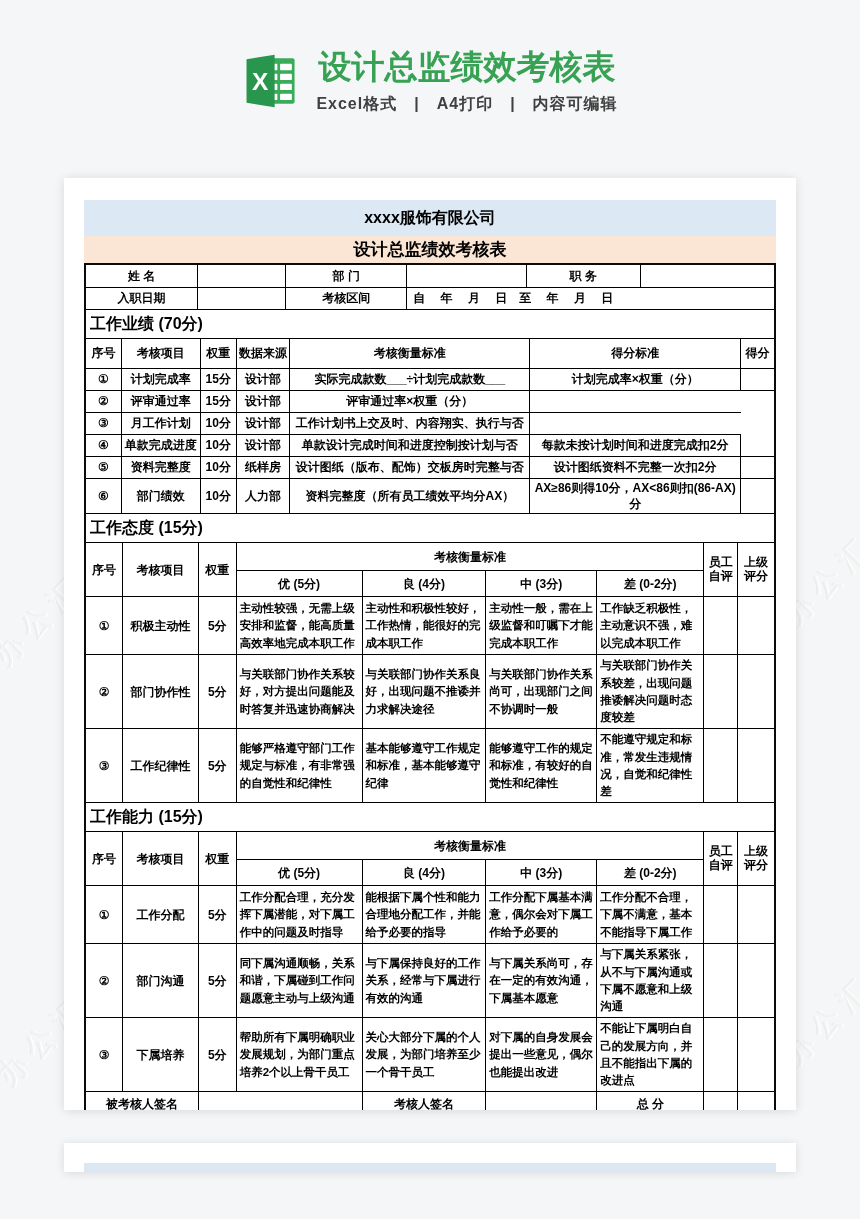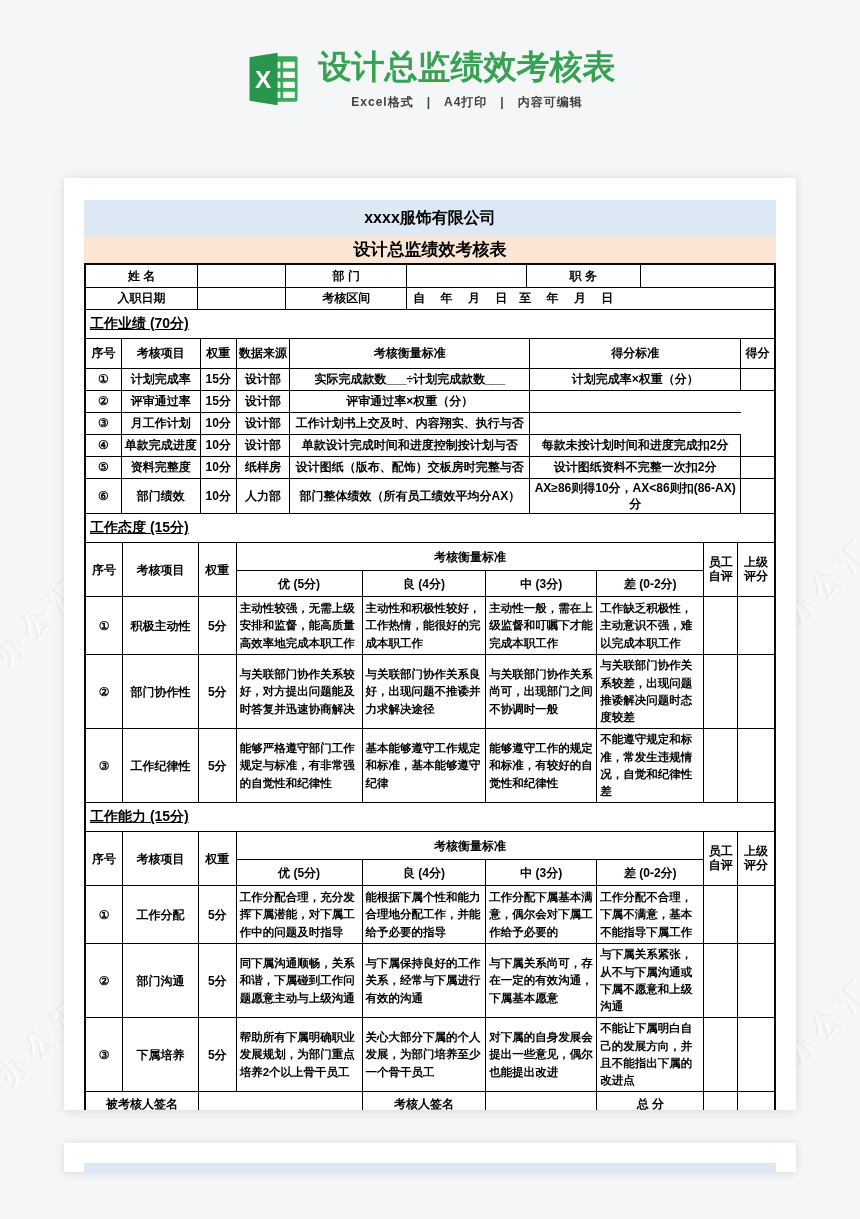--- a/index.html
+++ b/index.html
@@ -16,21 +16,21 @@
     text-shadow:1px 1px 0 rgba(255,255,255,.9);
     transform:rotate(-45deg);white-space:nowrap;pointer-events:none;z-index:1;
   }
   
   .header{
     position:absolute;top:48px;left:0;width:100%;
     display:flex;justify-content:center;align-items:center;gap:16px;z-index:2;
   }
   .header .txt{display:flex;flex-direction:column;align-items:center;}
   .page-title{font-size:33px;font-weight:700;color:#38a254;line-height:1.15;}
-  .page-subtitle{font-size:12px;font-weight:700;color:#404040;margin-top:8px;letter-spacing:1px;}
+  .page-subtitle{font-size:16px;font-weight:700;color:#404040;margin-top:8px;letter-spacing:1px;}
   
   .card{
     position:absolute;left:64px;width:732px;background:#ffffff;
     box-shadow:0 1px 10px rgba(0,0,0,0.12);box-sizing:border-box;z-index:2;
   }
   .card1{top:178px;height:932px;padding:22px 20px 0;overflow:hidden;}
   .card2{top:1143px;height:29px;padding:20px 20px 0;overflow:hidden;}
   .band{display:flex;align-items:center;justify-content:center;font-weight:700;}
   .band-company{background:#dcE8f4;height:36px;font-size:16px;}
   .band-form{background:#fbe5d4;height:27px;font-size:17px;}
@@ -40,21 +40,21 @@
   .g{display:grid;}
   .c{
     border-right:1px solid #000;border-bottom:1px solid #000;
     display:flex;align-items:center;justify-content:center;text-align:center;
     font-weight:700;font-size:12px;padding:1px 2px;box-sizing:border-box;line-height:1.35;
   }
   .g > .c:last-child{border-right:none;}
   .l{justify-content:flex-start;text-align:left;padding-left:6px;}
   .sec{
     border-bottom:1px solid #000;min-height:24px;display:flex;align-items:center;
-    font-weight:700;font-size:14px;padding:2px 4px;text-decoration:underline;
+    font-weight:700;font-size:16px;padding:2px 4px;
   }
   
   .g6 {grid-template-columns:16.3% 12.8% 17.6% 17.4% 16.5% 19.4%;}
   .g6b{grid-template-columns:16.3% 12.8% 17.6% 53.3%;}
   .gp {grid-template-columns:5.2% 11.5% 5.2% 7.8% 34.9% 30.6% 4.8%;}
   .ga {grid-template-columns:5.4% 11% 5.5% 18.3% 18% 16.1% 15.6% 4.9% 5.2%;}
   .gs {grid-template-columns:16.4% 23.8% 18% 16.1% 15.6% 4.9% 5.2%;}
   .gb {grid-template-columns:5.4% 11% 83.6%;}
   .h23{min-height:23px;} .h22{min-height:22px;} .h30{min-height:30px;}
   .h24{min-height:24px;}
@@ -184,21 +184,21 @@
       <div class="c">纸样房</div>
       <div class="c">设计图纸（版布、配饰）交板房时完整与否</div>
       <div class="c">设计图纸资料不完整一次扣2分</div>
       <div class="c"></div>
     </div>
     <div class="g gp h22">
       <div class="c">⑥</div>
       <div class="c">部门绩效</div>
       <div class="c">10分</div>
       <div class="c">人力部</div>
-      <div class="c">部门整体绩效（所有员工绩效平均分AX）</div>
+      <div class="c">资料完整度（所有员工绩效平均分AX）</div>
       <div class="c">AX≥86则得10分，AX&lt;86则扣(86-AX)分</div>
       <div class="c"></div>
     </div>
 
     <div class="sec">工作态度 (15分)</div>
     <div class="hdr2 ga">
       <div class="c rs">序号</div>
       <div class="c rs">考核项目</div>
       <div class="c rs">权重</div>
       <div class="c measure-span">考核衡量标准</div>

